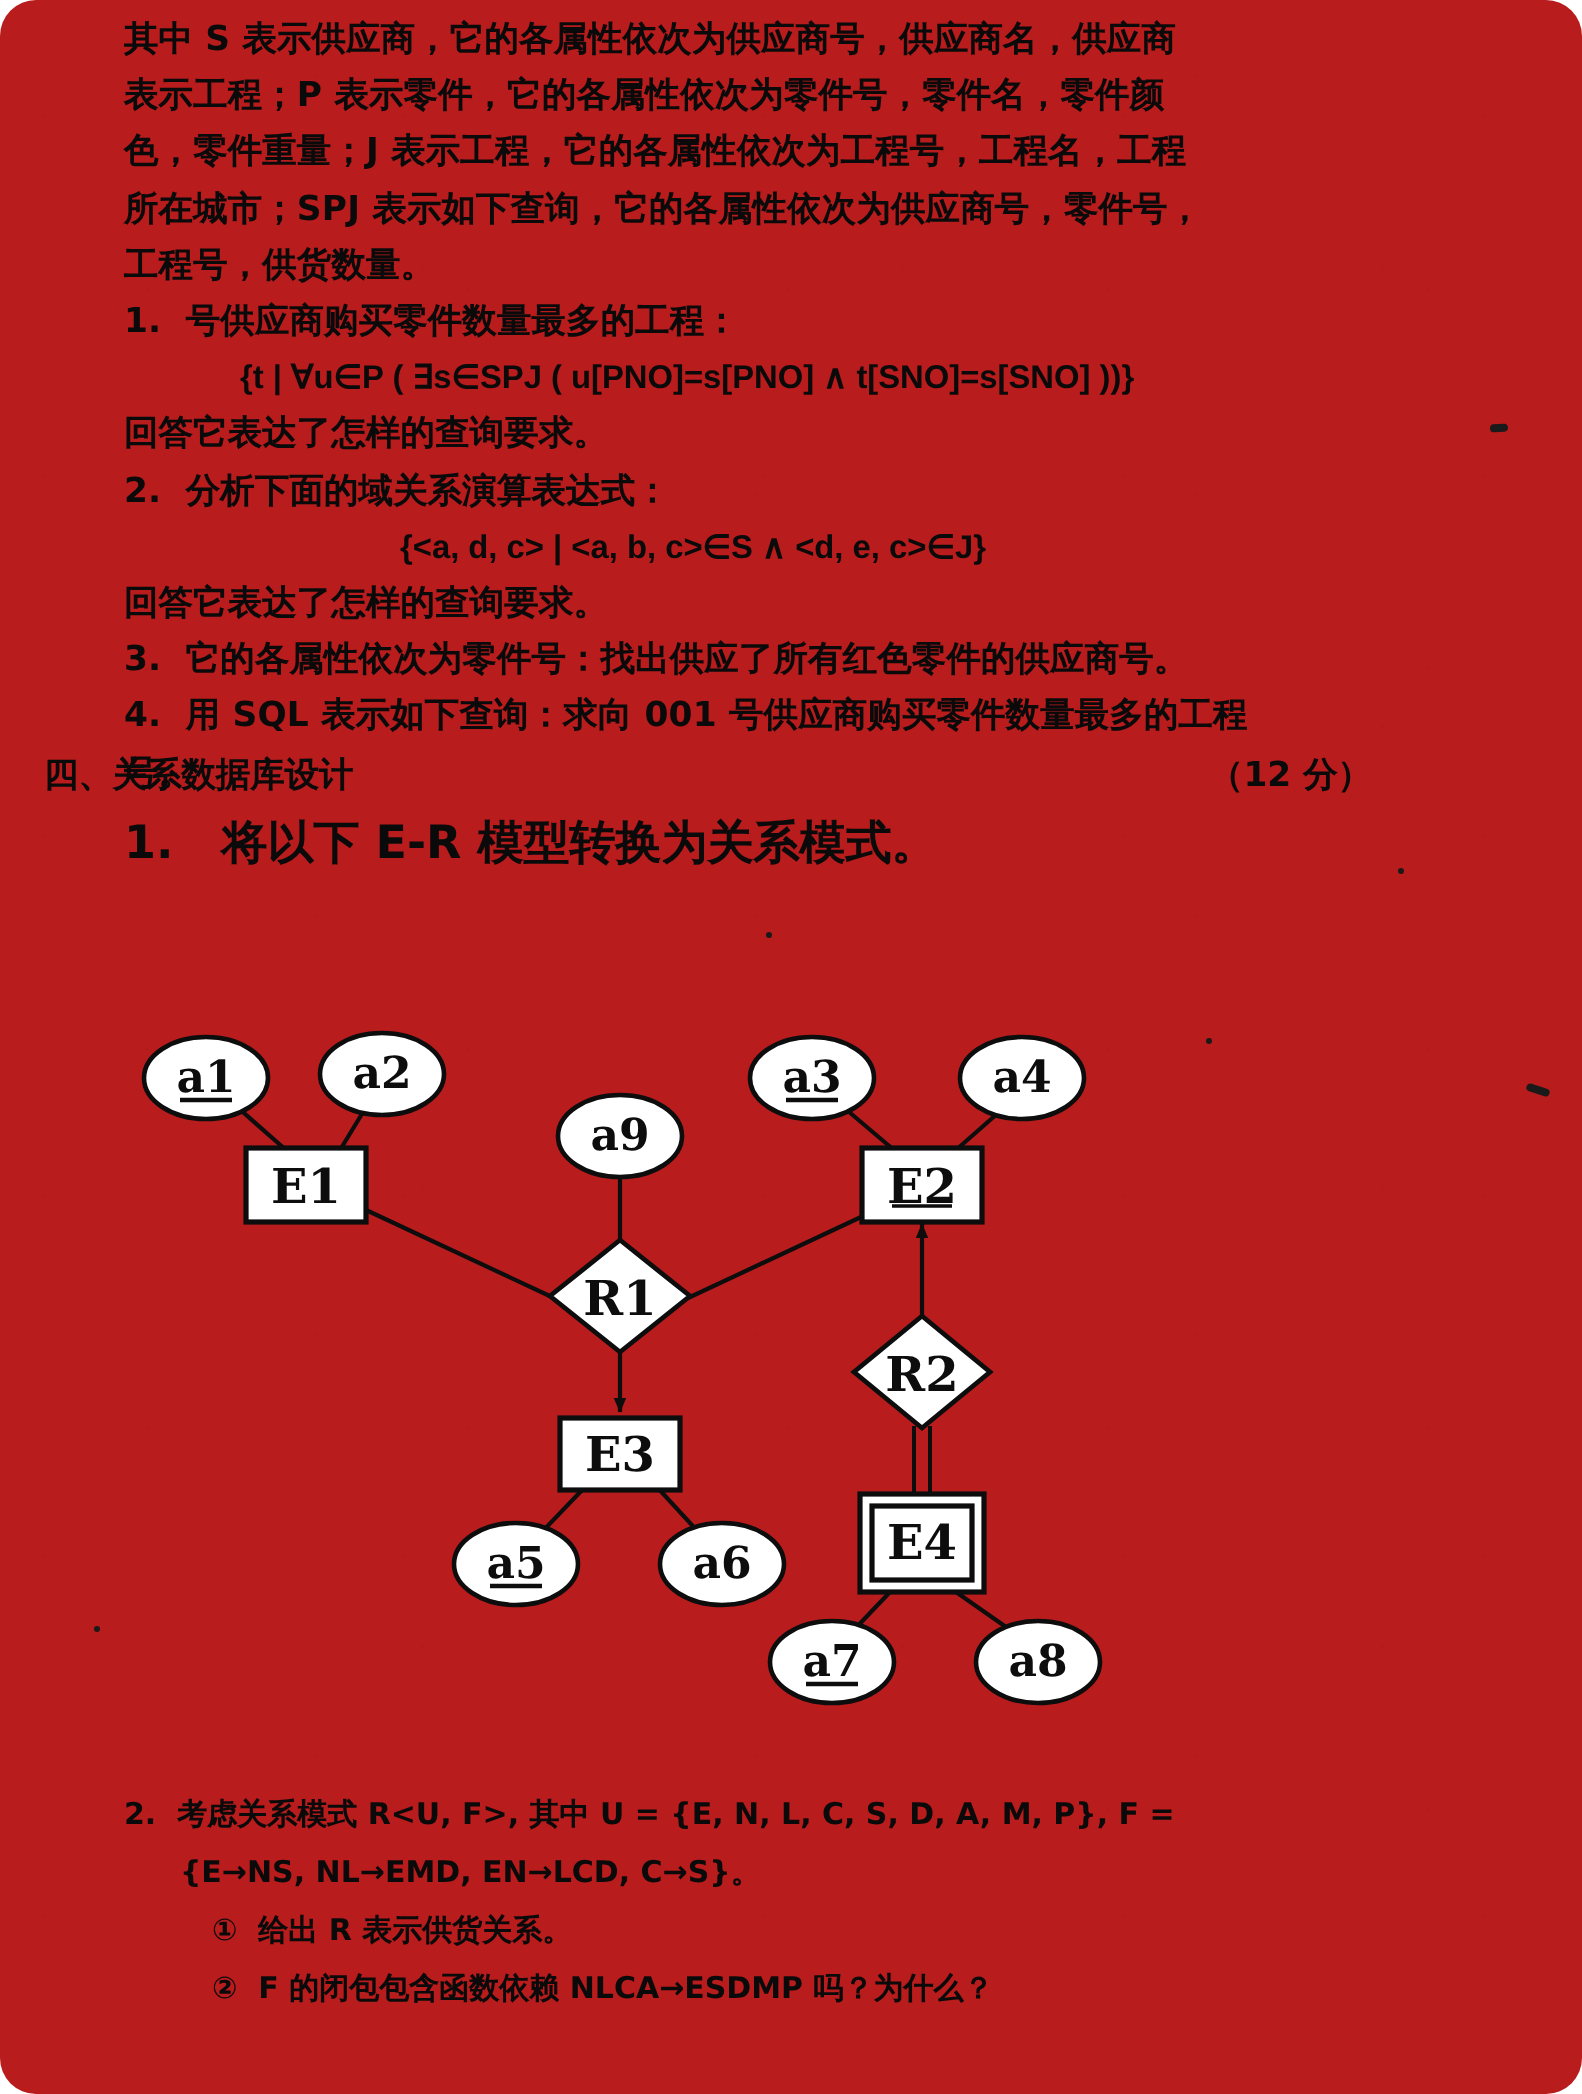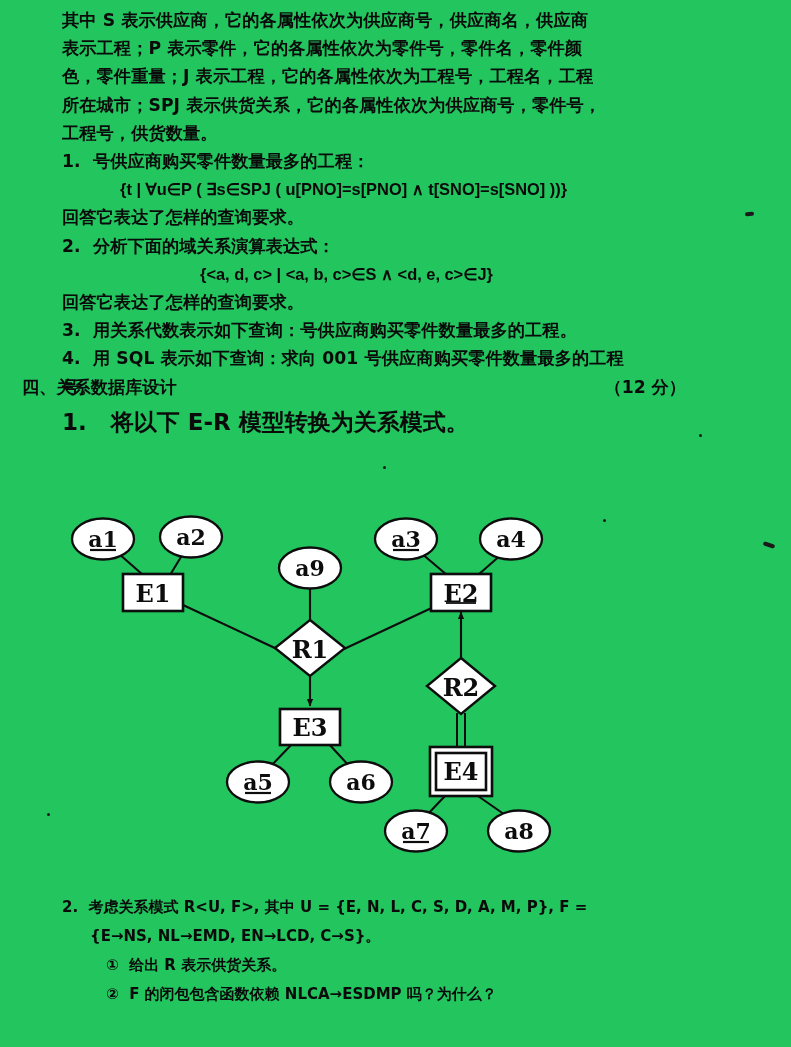--- a/index.html
+++ b/index.html
@@ -12,21 +12,22 @@
     width: 791px;
     height: 1047px;
     position: relative;
     font-family: "DejaVu Sans", "Liberation Sans", sans-serif;
     color: #0a0a0a;
     overflow: hidden;
   }
   .page {
     position: absolute;
     inset: 0;
-    background: #22c55e;
+    background: #b91c1c;
+    border-radius: 18px;
   }
   
   .grain {
     position: absolute;
     inset: 0;
     pointer-events: none;
     opacity: .5;
     background-image:
       radial-gradient(circle at 12% 32%, rgba(0,0,0,.05) 0 1px, transparent 1px),
       radial-gradient(circle at 72% 18%, rgba(0,0,0,.04) 0 1px, transparent 1px),
@@ -127,32 +128,32 @@
 </head>
 <body>
 
 <div class="page">
   <div class="grain"></div>
 
   <div class="textblock">
     <p class="line">其中 S 表示供应商，它的各属性依次为供应商号，供应商名，供应商</p>
     <p class="line">表示工程；P 表示零件，它的各属性依次为零件号，零件名，零件颜</p>
     <p class="line">色，零件重量；J 表示工程，它的各属性依次为工程号，工程名，工程</p>
-    <p class="line">所在城市；SPJ 表示供货关系，它的各属性依次为供应商号，零件号，</p>
+    <p class="line">所在城市；SPJ 表示如下查询，它的各属性依次为供应商号，零件号，</p>
     <p class="line">工程号，供货数量。</p>
 
     <p class="line ind1"><span>1.</span>  <span>号供应商购买零件数量最多的工程：</span></p>
     <p class="formula f1">{t | ∀u∈P ( ∃s∈SPJ ( u[PNO]=s[PNO] ∧ t[SNO]=s[SNO] ))}</p>
     <p class="line">回答它表达了怎样的查询要求。</p>
 
     <p class="line ind1"><span>2.</span>  <span>分析下面的域关系演算表达式：</span></p>
     <p class="formula f2">{&lt;a, d, c&gt; | &lt;a, b, c&gt;∈S ∧ &lt;d, e, c&gt;∈J}</p>
     <p class="line">回答它表达了怎样的查询要求。</p>
 
-    <p class="line ind1"><span>3.</span>  <span>用关系代数表示如下查询：号供应商购买零件数量最多的工程。</span></p>
+    <p class="line ind1"><span>3.</span>  <span>它的各属性依次为零件号：找出供应了所有红色零件的供应商号。</span></p>
 
     <p class="line ind1"><span>4.</span>  <span>用 SQL 表示如下查询：求向 001 号供应商购买零件数量最多的工程</span></p>
     <p class="line">号。</p>
   </div>
 
   <div class="sec-head">
     <span>四、关系数据库设计</span>
     <span class="marks">（12 分）</span>
   </div>
 

